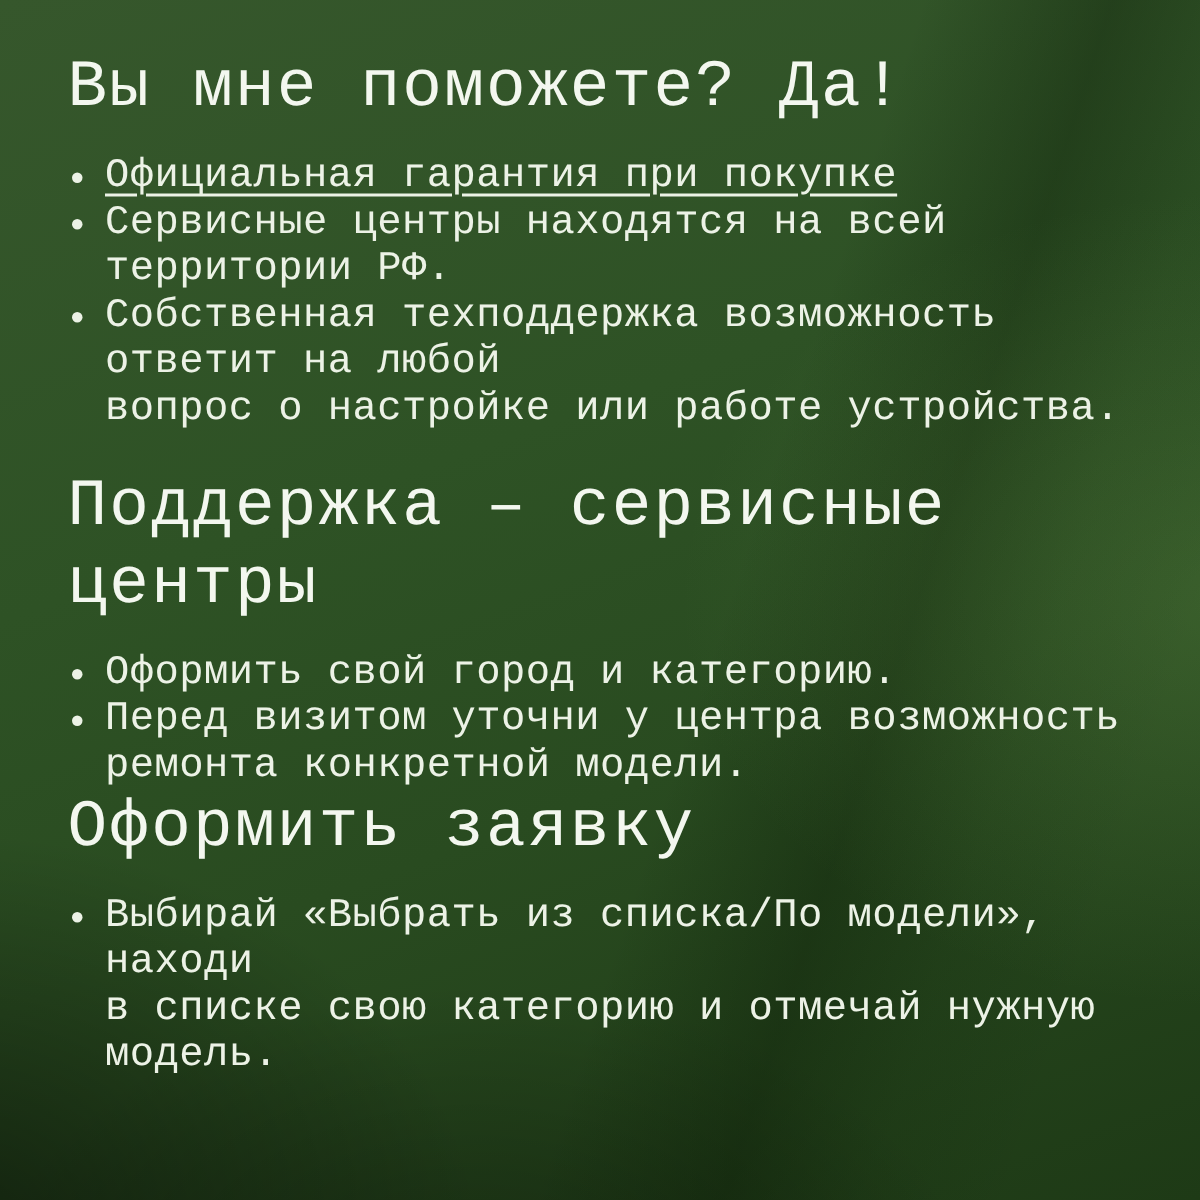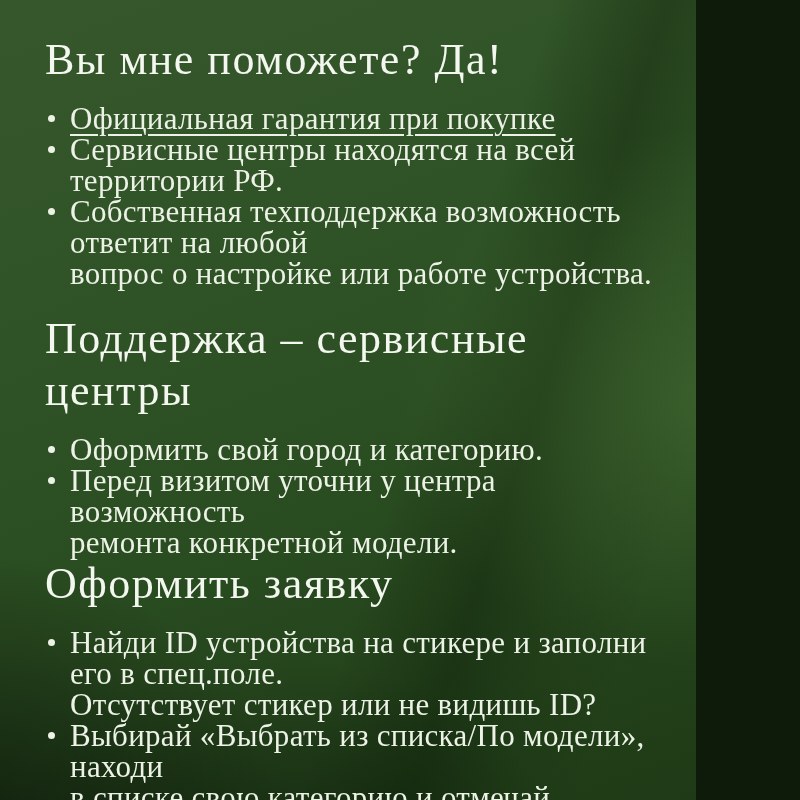--- a/index.html
+++ b/index.html
@@ -2,24 +2,24 @@
 <html><head>
 <meta charset="utf-8">
 <style>
   html, body {
     margin: 0;
     padding: 0;
     background: #0e1a0a;
   }
   .slide {
     position: relative;
-    width: 696px;
+    width: 800px;
     height: 800px;
     overflow: hidden;
-    font-family: Liberation Serif, serif;
+    font-family: Liberation Mono, monospace;
     color: #ecf2e6;
     
     background:
       radial-gradient(75% 55% at 103% 50%, rgba(128,178,92,0.20) 0%, rgba(128,178,92,0) 62%),
       linear-gradient(108deg, rgba(8,22,4,0) 58%, rgba(8,22,4,0.32) 70%, rgba(8,22,4,0.10) 79%, rgba(8,22,4,0) 88%),
       radial-gradient(70% 55% at -5% 105%, rgba(0,0,0,0.55) 0%, rgba(0,0,0,0) 65%),
       radial-gradient(60% 40% at 40% 110%, rgba(0,0,0,0.35) 0%, rgba(0,0,0,0) 70%),
       linear-gradient(160deg, #36572c 0%, #2e5225 38%, #294b20 62%, #1e3a16 100%);
   }
   .content {
@@ -35,21 +35,21 @@
     letter-spacing: 1.5px;
     line-height: 1.18;
     color: #f3f7ef;
   }
   .section { margin: 0; }
   .section + .section { margin-top: 0; }
   .bullets {
     list-style: none;
     margin: 17px 0 0 0;
     padding: 0;
-    font-size: 31px;
+    font-size: 27px;
     line-height: 31px;
     letter-spacing: 0.3px;
   }
   .bullet-item {
     display: flex;
     align-items: flex-start;
   }
   .dot {
     flex: 0 0 auto;
     width: 7px;
@@ -107,25 +107,20 @@
 ремонта конкретной модели.</span>
         </li>
       </ul>
     </section>
 
     <section class="section" id="section-request">
       <h1 class="section-heading">Оформить заявку</h1>
       <ul class="bullets">
         <li class="bullet-item">
           <span class="dot"></span>
-          <span class="bullet-text">Найди ID устройства на стикере и заполни его в спец.поле.
-Отсутствует стикер или не видишь ID?</span>
-        </li>
-        <li class="bullet-item">
-          <span class="dot"></span>
           <span class="bullet-text">Выбирай «Выбрать из списка/По модели», находи
 в списке свою категорию и отмечай нужную модель.</span>
         </li>
       </ul>
     </section>
 
   </div>
 </div>
 
 </body></html>

